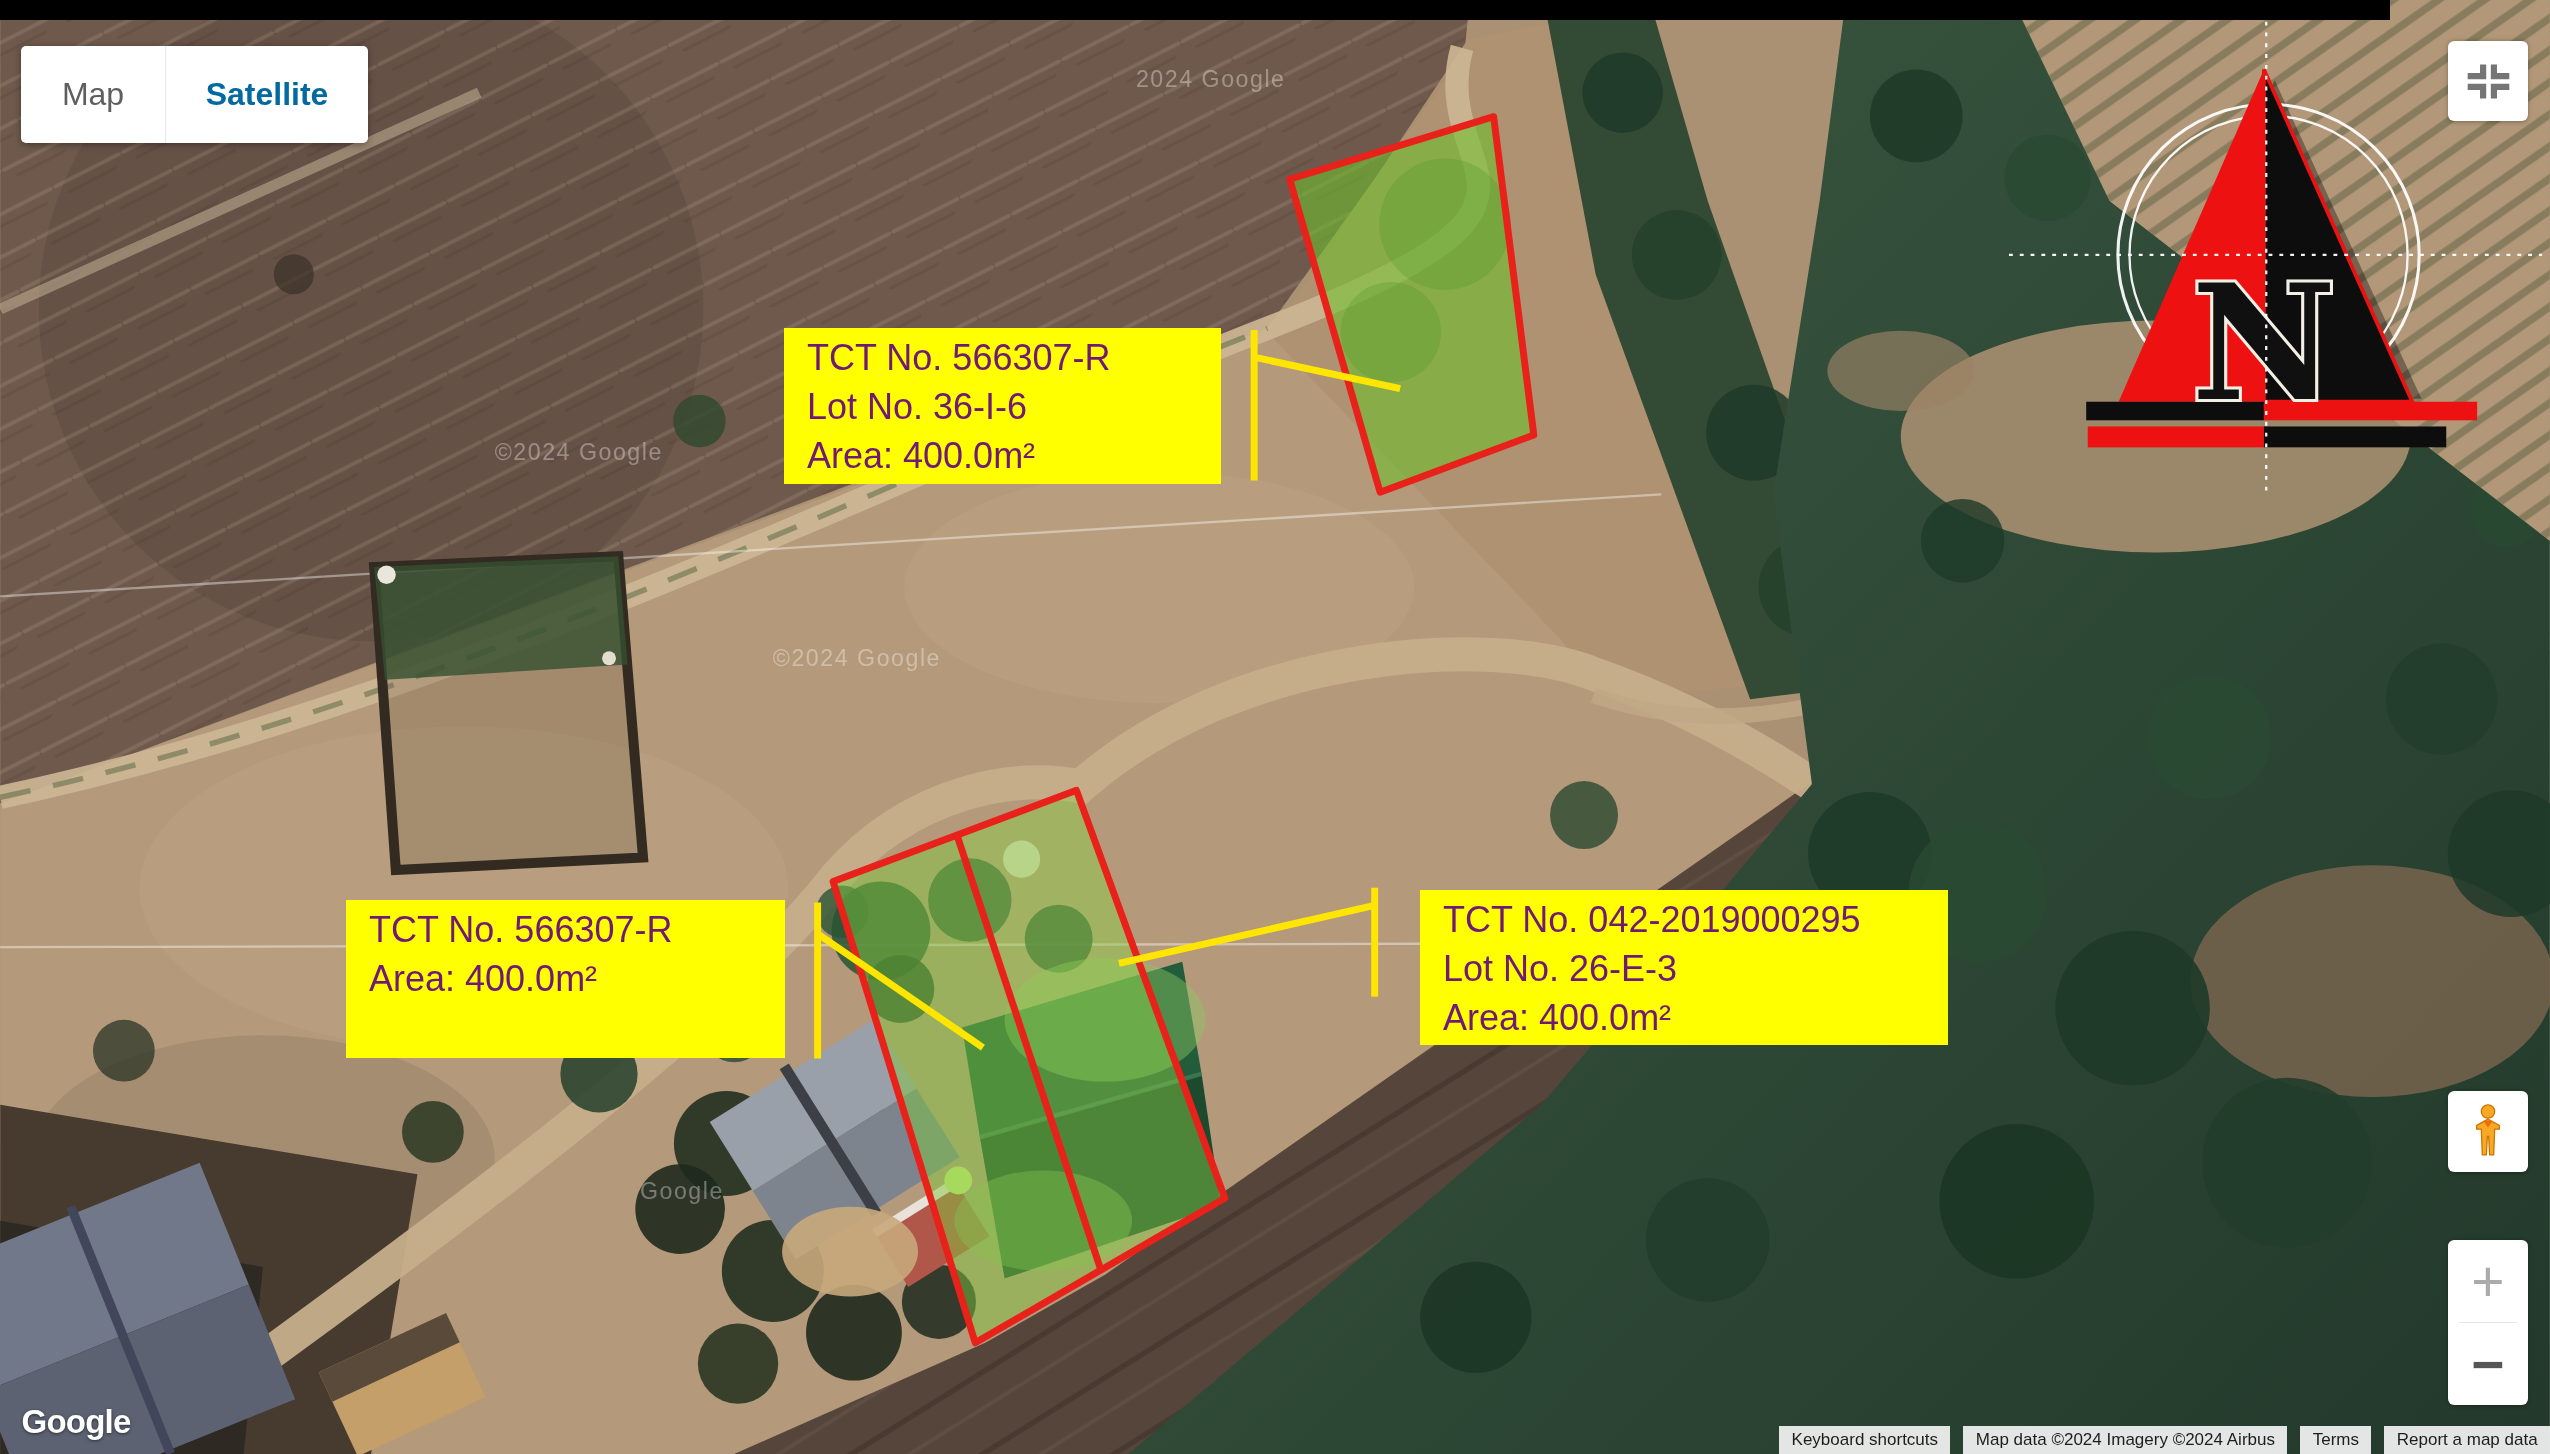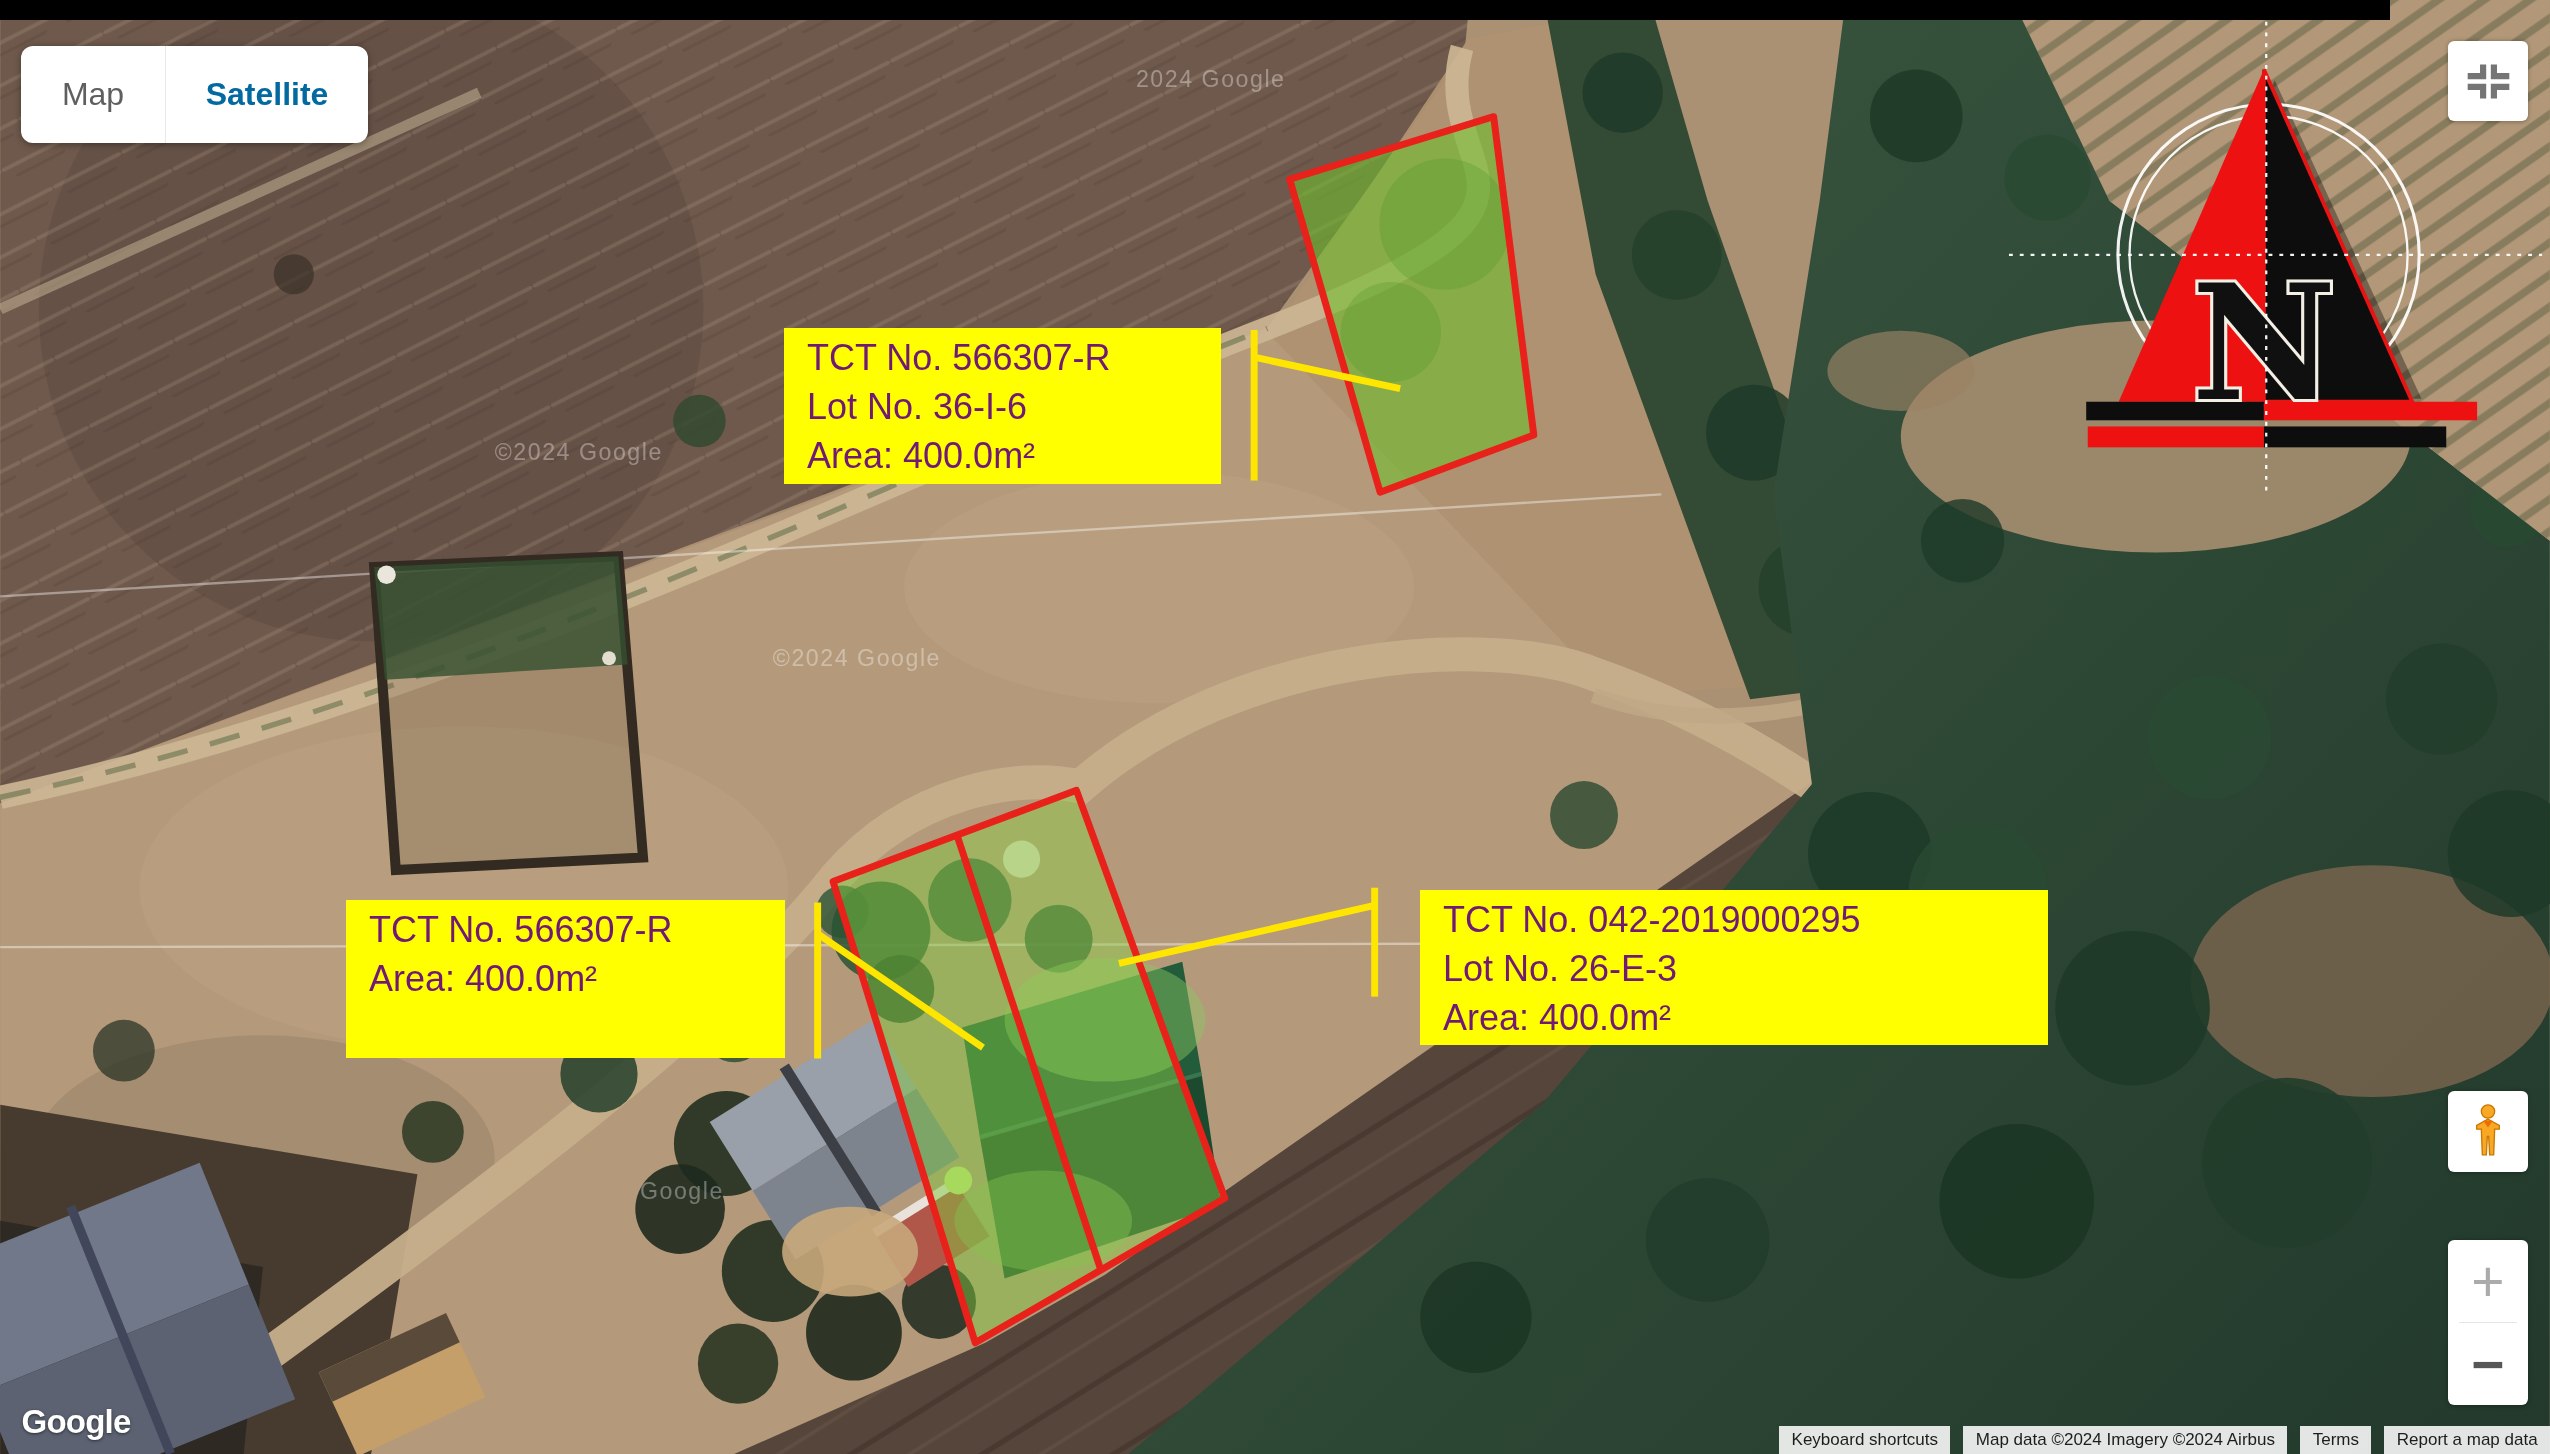--- a/index.html
+++ b/index.html
@@ -3,36 +3,36 @@
 <meta charset="utf-8">
 <style>
   html,body{margin:0;padding:0;background:#000;}
   body{width:2550px;height:1454px;overflow:hidden;font-family:"Liberation Sans",sans-serif;}
   .stage{position:relative;width:2550px;height:1454px;overflow:hidden;background:#ab9173;}
   .stage svg.map{position:absolute;left:0;top:0;}
 
   .topbar{position:absolute;left:0;top:0;width:2390px;height:20px;background:#000;}
 
   
-  .toggle{position:absolute;left:21px;top:46px;width:347px;height:97px;background:#fff;border-radius:12px;
+  .toggle{position:absolute;left:21px;top:46px;width:347px;height:97px;background:#fff;border-radius:5px;
           box-shadow:0 1.5px 7.7px rgba(0,0,0,.35);display:flex;align-items:stretch;overflow:hidden;}
   .toggle .seg{display:flex;align-items:center;justify-content:center;font-size:32px;cursor:pointer;}
   .toggle .seg.map{width:144px;color:#5f5f5f;}
   .toggle .seg.sat{flex:1;color:#0369a1;font-weight:700;border-left:1.5px solid #e8e8e8;}
 
   
   .fsbtn{position:absolute;left:2448px;top:41px;width:80px;height:80px;background:#fff;border-radius:6.2px;
          box-shadow:0 0.8px 4.6px rgba(0,0,0,.3);display:flex;align-items:center;justify-content:center;}
 
   
   .lotlabel{position:absolute;background:#ffff00;color:#701a75;font-size:36px;line-height:49px;
             padding:4.6px 0 0 23px;box-sizing:border-box;white-space:nowrap;}
   .lotlabel.l1{left:784px;top:328px;width:437px;height:156px;}
   .lotlabel.l2{left:346px;top:900px;width:439px;height:158px;}
-  .lotlabel.l3{left:1420px;top:890px;width:628px;height:155px;}
+  .lotlabel.l3{left:1420px;top:890px;width:528px;height:155px;}
 
   
   .pegbtn{position:absolute;left:2448px;top:1091px;width:80px;height:81px;background:#fff;border-radius:6.2px;
           box-shadow:0 0.8px 4.6px rgba(0,0,0,.3);display:flex;align-items:center;justify-content:center;}
   .zoomctrl{position:absolute;left:2448px;top:1240px;width:80px;height:165px;background:#fff;border-radius:6.2px;
             box-shadow:0 0.8px 4.6px rgba(0,0,0,.3);display:flex;flex-direction:column;}
   .zoomctrl .zbtn{flex:1;display:flex;align-items:center;justify-content:center;font-size:57px;cursor:pointer;}
   .zoomctrl .zin{color:#ababab;}
   .zoomctrl .zout{color:#575757;font-weight:700;}
   .zoomctrl .zdiv{height:1.5px;background:#e6e6e6;margin:0 10.8px;}

